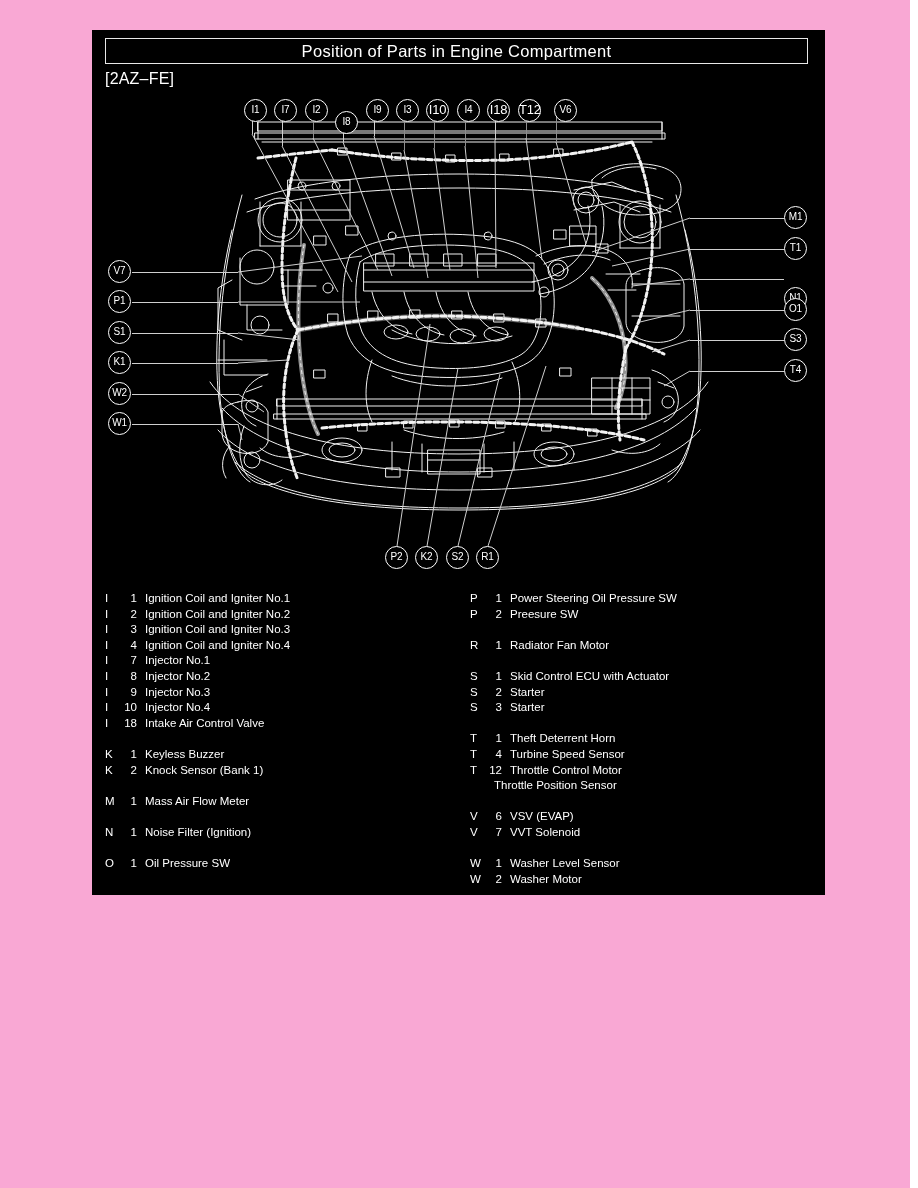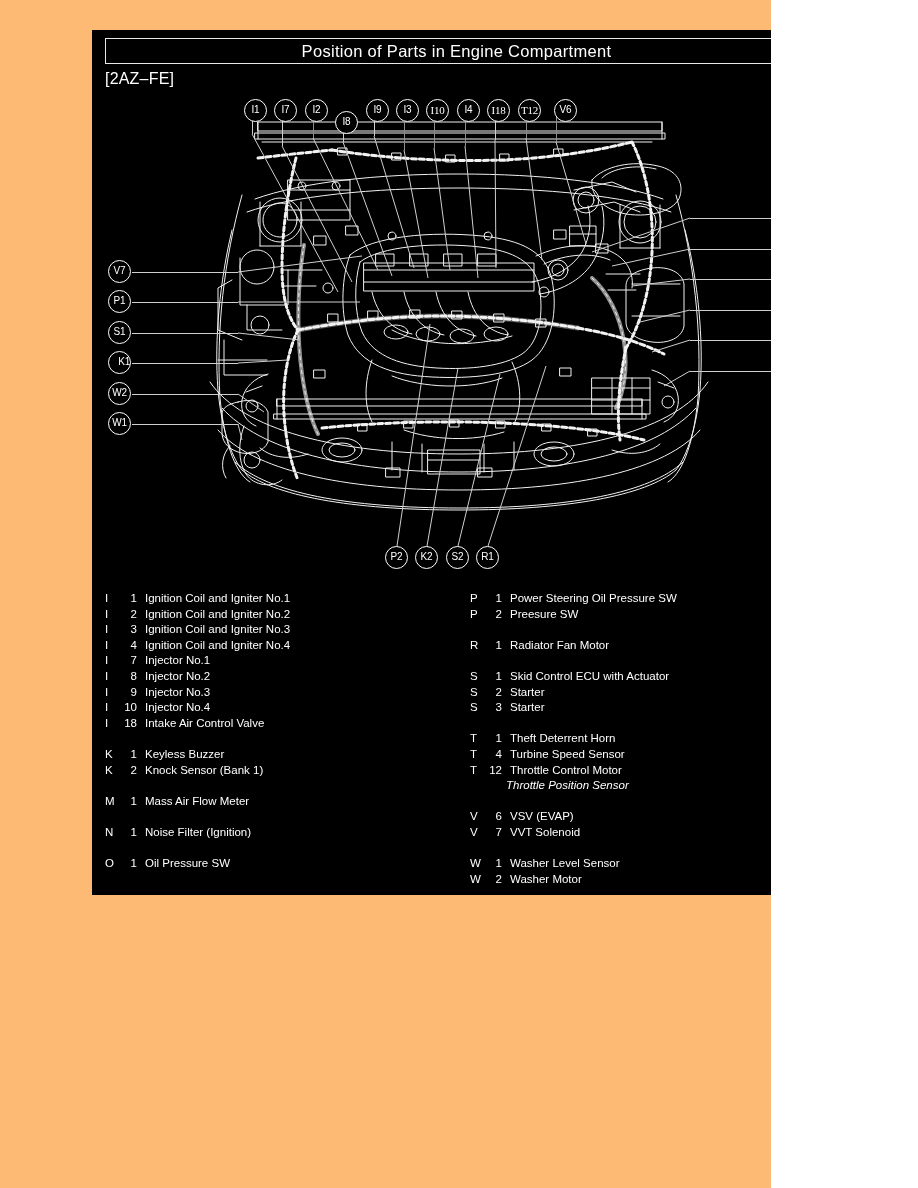--- a/index.html
+++ b/index.html
@@ -1,48 +1,48 @@
 <!DOCTYPE html>
 <html><head>
 <meta charset="utf-8">
 <style>
   html,body{margin:0;padding:0;background:#ffffff;}
   body{width:918px;height:1188px;font-family:"Liberation Sans",sans-serif;-webkit-font-smoothing:none;}
 
-  #page{position:relative;width:771px;height:1188px;background:#fdba74;overflow:hidden;}
+  #page{position:relative;width:910px;height:1188px;background:#f9a8d4;overflow:hidden;}
 
   
   #panel{position:absolute;left:92px;top:30px;width:733px;height:865px;background:#000000;overflow:hidden;}
 
   
   #title-box{position:absolute;left:13px;top:8px;width:703px;height:26px;border:1px solid #e8e8e8;box-sizing:border-box;}
   #title-text{position:absolute;left:0;top:0;width:701px;height:24px;line-height:24px;text-align:center;color:#ffffff;font-size:16.5px;letter-spacing:.3px;white-space:nowrap;}
   #engine-code{position:absolute;left:13px;top:40px;color:#ffffff;font-size:16px;letter-spacing:.2px;white-space:nowrap;}
 
   
   .cal{position:absolute;width:23px;height:23px;border:1.6px solid #ffffff;border-radius:50%;box-sizing:border-box;background:#000;color:#fff;font-size:10px;line-height:20px;text-align:center;letter-spacing:-.2px;}
-  .cal.wide{font-size:11px;font-family:Liberation Serif, serif;}
+  .cal.wide{font-size:13px;}
 
   
   .lead{position:absolute;background:#cfcfcf;}
   .lead.h{height:1px;}
   .lead.v{width:1px;}
   .lead.dim{background:#8d8d8d;}
 
   
   #art{position:absolute;left:0;top:0;width:733px;height:865px;}
   #art line,#art path,#art polyline,#art circle,#art rect,#art ellipse{vector-effect:non-scaling-stroke;}
 
   
   .legend-col{position:absolute;color:#ffffff;font-size:11.5px;}
   .lrow{position:relative;height:15.6px;white-space:nowrap;}
   .lrow .lt{position:absolute;left:0;width:10px;text-align:left;}
   .lrow .ln{position:absolute;left:10px;width:22px;text-align:right;}
   .lrow .ld{position:absolute;left:40px;}
-  .lrow.cont .ld{left:36px;font-style:italic;}
+  .lrow.cont .ld{left:24px;}
   .lgap{height:15.6px;}
 </style>
 </head>
 <body>
 
 <div id="page">
 
   <div id="panel">
 
     <div id="title-box">
@@ -457,21 +457,21 @@
       <div class="cal" style="left: 366px; top: 99px;">I9</div>
       <div class="cal" style="left: 396px; top: 99px;">I3</div>
       <div class="cal wide" style="left: 426px; top: 99px;">I10</div>
       <div class="cal" style="left: 457px; top: 99px;">I4</div>
       <div class="cal wide" style="left: 487px; top: 99px;">I18</div>
       <div class="cal wide" style="left: 518px; top: 99px;">T12</div>
       <div class="cal" style="left: 548px; top: 99px; margin-left: 6px;">V6</div>
       <div class="cal" style="left: 108px; top: 260px;">V7</div>
       <div class="cal" style="left: 108px; top: 290px;">P1</div>
       <div class="cal" style="left: 108px; top: 321px;">S1</div>
-      <div class="cal" style="left: 108px; top: 351px; text-align: right;">K1</div>
+      <div class="cal" style="left: 108px; top: 351px;">K1</div>
       <div class="cal" style="left: 108px; top: 382px;">W2</div>
       <div class="cal" style="left: 108px; top: 412px;">W1</div>
       <div class="cal" style="left: 784px; top: 206px;">M1</div>
       <div class="cal" style="left: 784px; top: 237px;">T1</div>
       <div class="cal" style="left: 784px; top: 267px; margin-top: 20px;">N1</div>
       <div class="cal" style="left: 784px; top: 298px;">O1</div>
       <div class="cal" style="left: 784px; top: 328px;">S3</div>
       <div class="cal" style="left: 784px; top: 359px;">T4</div>
       <div class="cal" style="left: 385px; top: 546px;">P2</div>
       <div class="cal" style="left: 415px; top: 546px;">K2</div>

